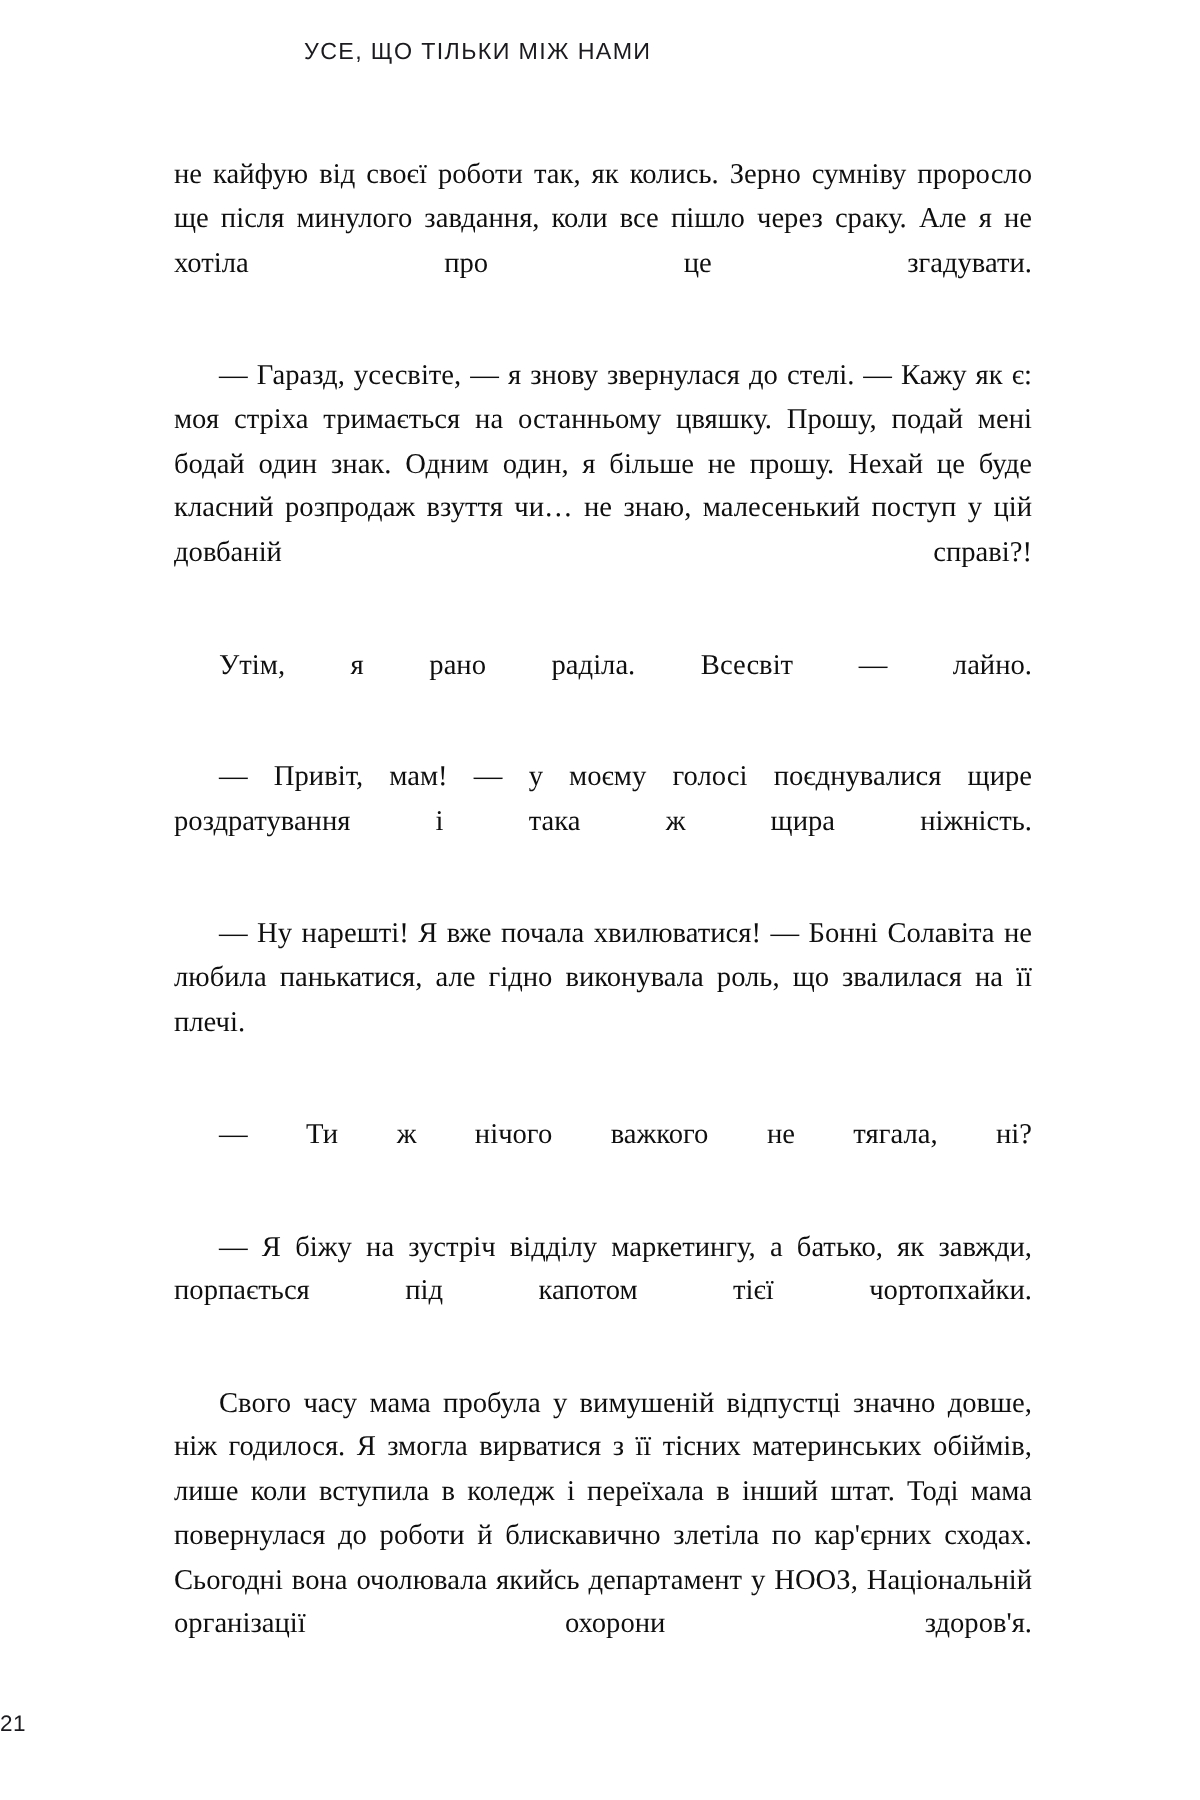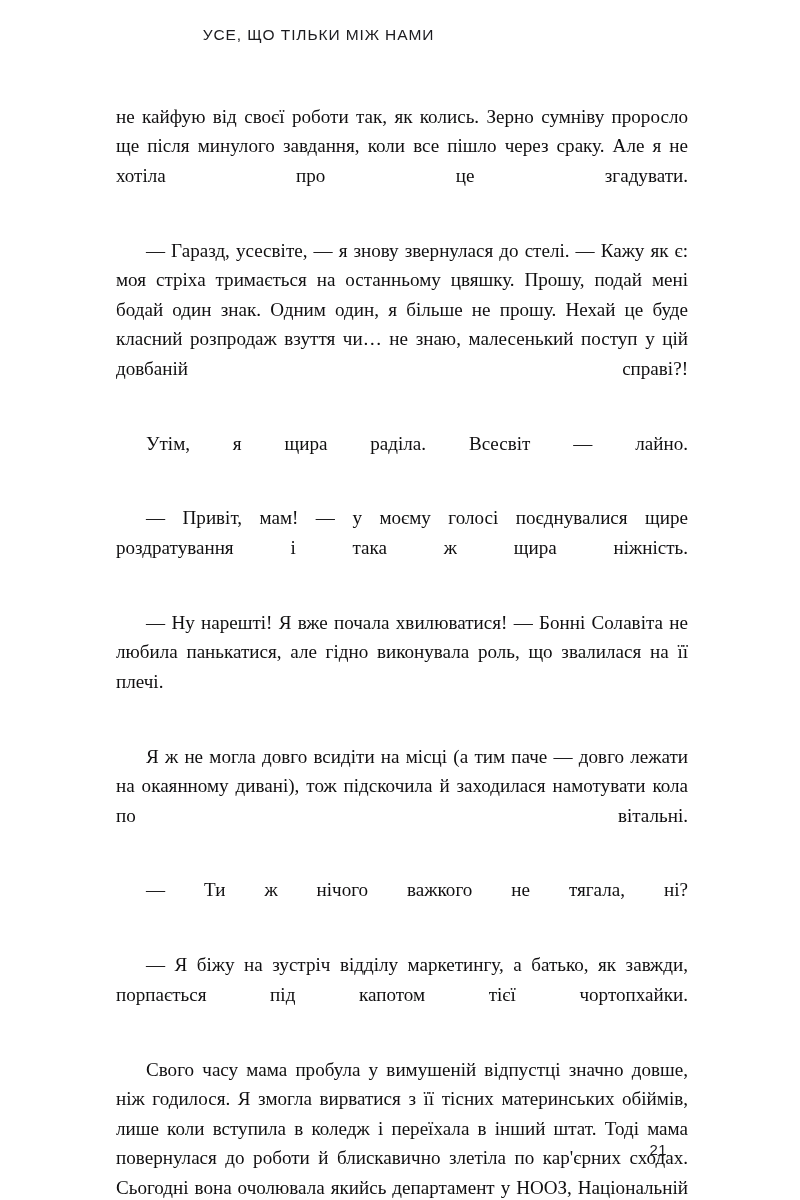--- a/index.html
+++ b/index.html
@@ -69,41 +69,40 @@
     display: inline-block;
     width: 100%;
   }
 
   
   .folio {
     position: absolute;
     bottom: 42px;
     left: 0;
     width: 667px;
-    text-align: right;
+    text-align: left;
     font-family: "Liberation Sans", "DejaVu Sans", sans-serif;
     font-size: 15px;
     letter-spacing: 0.4px;
     color: #1b1b1f;
   }
 </style>
 </head>
 <body>
 
 <div class="page">
 
   <div class="running-head">УСЕ, ЩО ТІЛЬКИ МІЖ НАМИ</div>
 
   <div class="text-block">
       <p class="no-indent">не кайфую від своєї роботи так, як колись. Зерно сумніву проросло ще після минулого завдання, коли все пішло через сраку. Але я не хотіла про це згадувати.</p>
       <p class="">— Гаразд, усесвіте, — я знову звернулася до стелі. — Кажу як є: моя стріха тримається на останньому цвяшку. Прошу, подай мені бодай один знак. Одним один, я більше не прошу. Нехай це буде класний розпродаж взуття чи… не знаю, малесенький поступ у цій довбаній справі?!</p>
-      <p class="">Утім, я щира раділа. Всесвіт — лайно.</p>
+      <p class="">Утім, я рано раділа. Всесвіт — лайно.</p>
       <p class="">— Привіт, мам! — у моєму голосі поєднувалися щире роздратування і така ж щира ніжність.</p>
       <p class="">— Ну нарешті! Я вже почала хвилюватися! — Бонні Солавіта не любила панькатися, але гідно виконувала роль, що звалилася на її плечі.</p>
-      <p class="">Я ж не могла довго всидіти на місці (а тим паче — довго лежати на окаянному дивані), тож підскочила й заходилася намотувати кола по вітальні.</p>
       <p class="">— Ти ж нічого важкого не тягала, ні?</p>
       <p class="">— Я біжу на зустріч відділу маркетингу, а батько, як завжди, порпається під капотом тієї чортопхайки.</p>
       <p class="">Свого часу мама пробула у вимушеній відпустці значно довше, ніж годилося. Я змогла вирватися з її тісних материнських обіймів, лише коли вступила в коледж і переїхала в інший штат. Тоді мама повернулася до роботи й блискавично злетіла по кар'єрних сходах. Сьогодні вона очолювала якийсь департамент у НООЗ, Національній організації охорони здоров'я.</p>
     </div>
 
   <div class="folio">21</div>
 
 </div>
 
 </body></html>

